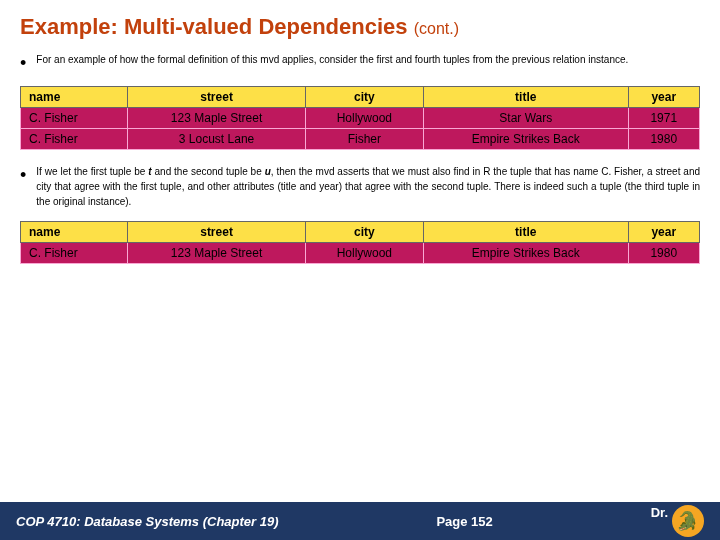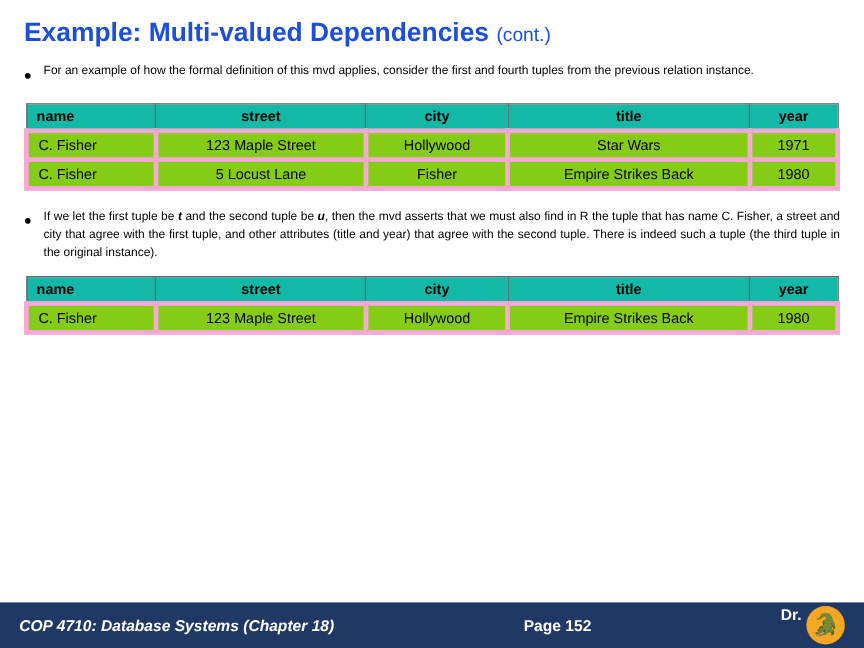--- a/index.html
+++ b/index.html
@@ -13,21 +13,21 @@
       font-size: 13px;
       color: #000;
     }
     .main-content {
       padding: 14px 20px 10px 20px;
     }
     .page-title {
       font-size: 22px;
       font-weight: bold;
       margin-bottom: 12px;
-      color: #1d4ed8;
+      color: #c2410c;
     }
     .page-title span.cont {
       font-size: 16px;
       font-weight: normal;
     }
     .bullet-section {
       display: flex;
       align-items: flex-start;
       margin-bottom: 12px;
     }
@@ -42,31 +42,31 @@
       line-height: 1.5;
       text-align: justify;
     }
     .data-table {
       width: 100%;
       border-collapse: collapse;
       margin-bottom: 14px;
       font-size: 12px;
     }
     .data-table th {
-      background: #14b8a6;
+      background: #fde047;
       border: 1px solid #666;
       padding: 3px 8px;
       text-align: center;
       font-weight: bold;
     }
     .data-table td {
-      border: 4px solid #f9a8d4;
+      border: 1px solid #f9a8d4;
       padding: 3px 8px;
       text-align: center;
-      background: #84cc16;
+      background: #be185d;
     }
     .data-table thead th:first-child,
     .data-table td:first-child {
       text-align: left;
     }
     .footer {
       position: absolute;
       bottom: 0;
       left: 0;
       right: 0;
@@ -137,21 +137,21 @@
     <tbody>
       <tr>
         <td>C. Fisher</td>
         <td>123 Maple Street</td>
         <td>Hollywood</td>
         <td>Star Wars</td>
         <td>1971</td>
       </tr>
       <tr>
         <td>C. Fisher</td>
-        <td>5 Locust Lane</td>
+        <td>3 Locust Lane</td>
         <td>Fisher</td>
         <td>Empire Strikes Back</td>
         <td>1980</td>
       </tr>
     </tbody>
   </table>
 
   <div class="bullet-section">
     <span class="bullet">•</span>
     <span class="bullet-text">If we let the first tuple be <span class="italic-bold">t</span> and the second tuple be <span class="italic-bold">u</span>, then the mvd asserts that we must also find in R the tuple that has name C. Fisher, a street and city that agree with the first tuple, and other attributes (title and year) that agree with the second tuple.  There is indeed such a tuple (the third tuple in the original instance).</span>
@@ -173,19 +173,19 @@
         <td>123 Maple Street</td>
         <td>Hollywood</td>
         <td>Empire Strikes Back</td>
         <td>1980</td>
       </tr>
     </tbody>
   </table>
 </div>
 
 <div class="footer">
-  <span class="footer-left">COP 4710: Database Systems  (Chapter 18)</span>
+  <span class="footer-left">COP 4710: Database Systems  (Chapter 19)</span>
   <span class="footer-center">Page 152</span>
   <span class="footer-right">
     <span>Dr.</span>
     <div class="gator-logo">🐊</div>
   </span>
 </div>
 
 </body></html>

